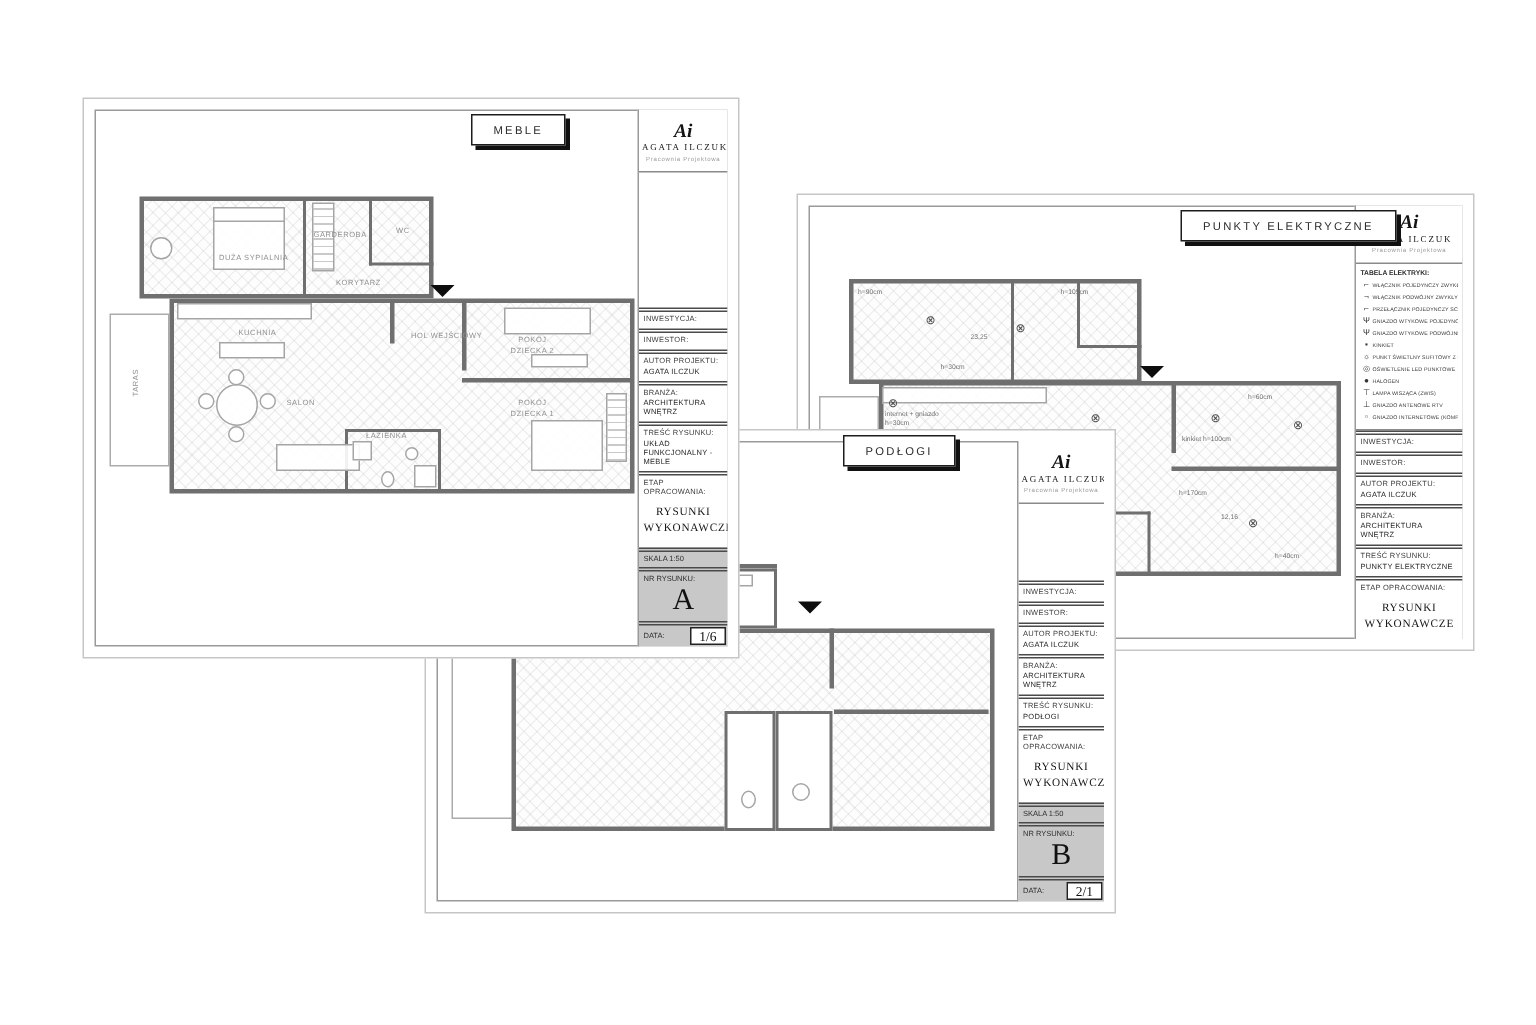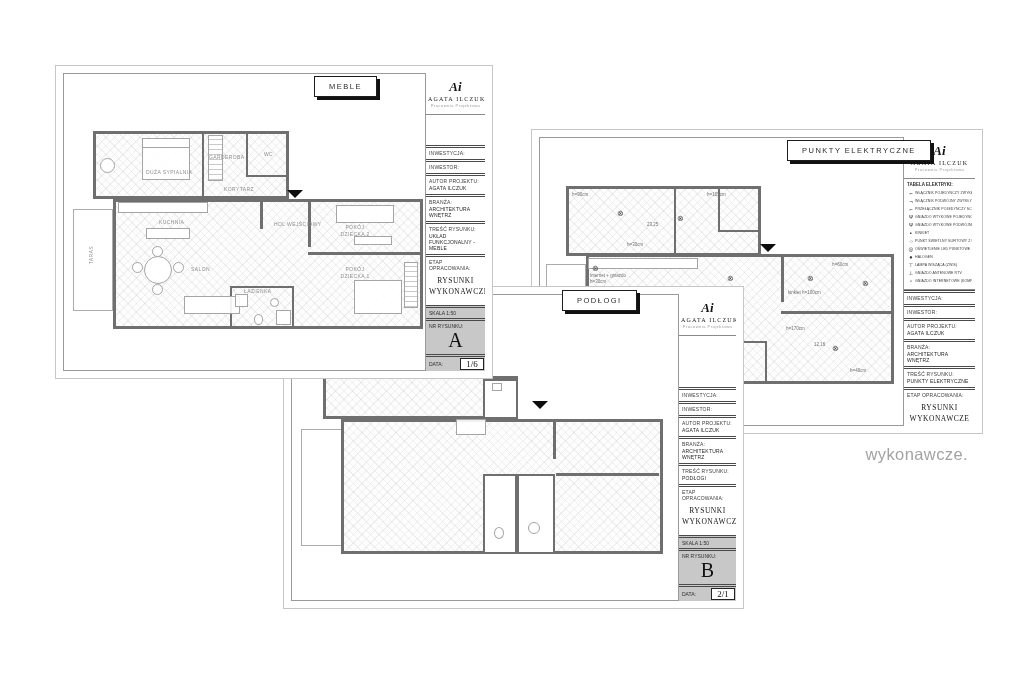--- a/index.html
+++ b/index.html
@@ -3,31 +3,31 @@
 <meta charset="utf-8">
 <style>
   * { margin:0; padding:0; box-sizing:border-box; }
   html,body { background:#ffffff; }
   body { font-family:"Liberation Sans", sans-serif; }
   .page { position:relative; width:1024px; height:683px; background:#fff; overflow:hidden; }
 
   
   .sheet { position:absolute; background:#fff; border:1px solid #c6c6c6; }
   .frame { position:absolute; inset:7px; border:1px solid #9a9a9a; }
-  #sheet-a { left:55px; top:65px; width:438px; height:314px; z-index:3; }
+  #sheet-a { left:55px; top:65px; width:438px; height:374px; z-index:3; }
   #sheet-b { left:283px; top:286px; width:461px; height:323px; z-index:2; }
   #sheet-c { left:531px; top:129px; width:452px; height:305px; z-index:1; }
 
   
   .tab { position:absolute; background:#fff; border:1px solid #1c1c1c; box-shadow:3px 3px 0 0 #111;
          font-size:7.5px; letter-spacing:1.5px; color:#2b2b2b; padding:5px 14px; white-space:nowrap; z-index:5; }
 
   
   .tcol { position:absolute; top:7px; bottom:7px; border-left:1px solid #9a9a9a; background:#fff;
-          display:flex; flex-direction:column; overflow:hidden; }
+          display:flex; flex-direction:column; overflow:hidden;justify-content:center; }
   #sheet-a .tcol { right:7px; width:60px; }
   #sheet-b .tcol { right:7px; width:58px; }
   #sheet-c .tcol { right:7px; width:72px; }
   .logo-box { border-bottom:1px solid #8a8a8a; text-align:center; padding:7px 2px 6px; }
   .monogram { font-family:"Liberation Serif", serif; font-weight:bold; font-style:italic; font-size:13px; color:#141414; line-height:1; }
   .brand-name { font-family:"Liberation Serif", serif; font-size:6px; letter-spacing:1.2px; color:#1a1a1a; margin-top:3px; white-space:nowrap; }
   .brand-tag { font-size:4px; letter-spacing:.5px; color:#9a9a9a; margin-top:1px; white-space:nowrap; }
   .spacer { flex:1 1 auto; min-height:0; }
   .fld { border-top:3px double #4a4a4a; padding:2px 3px 3px; }
   .fld .lab { font-size:5px; color:#3c3c3c; letter-spacing:.2px; display:block; }
@@ -363,16 +363,15 @@
         <div class="big-letter">A</div>
       </div>
       <div class="grow data-row">
         <span class="data-left">DATA:</span>
         <span class="page-cell">1/6</span>
       </div>
     </div>
   </div>
 
   <div class="caption">
-    <div>wykonawcze.</div>
   </div>
 
 </div>
 
 </body></html>

